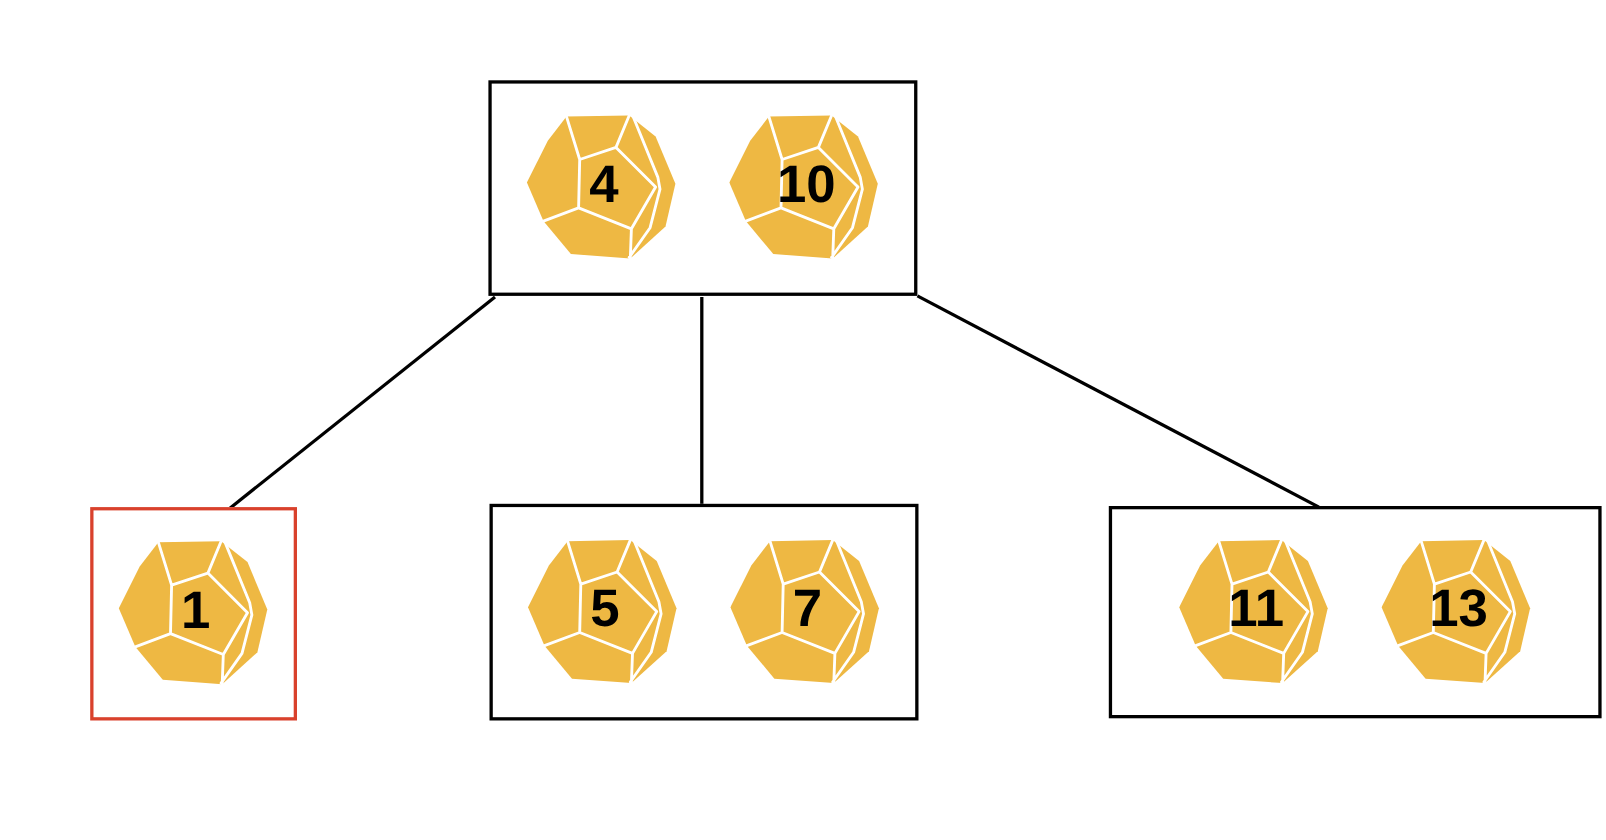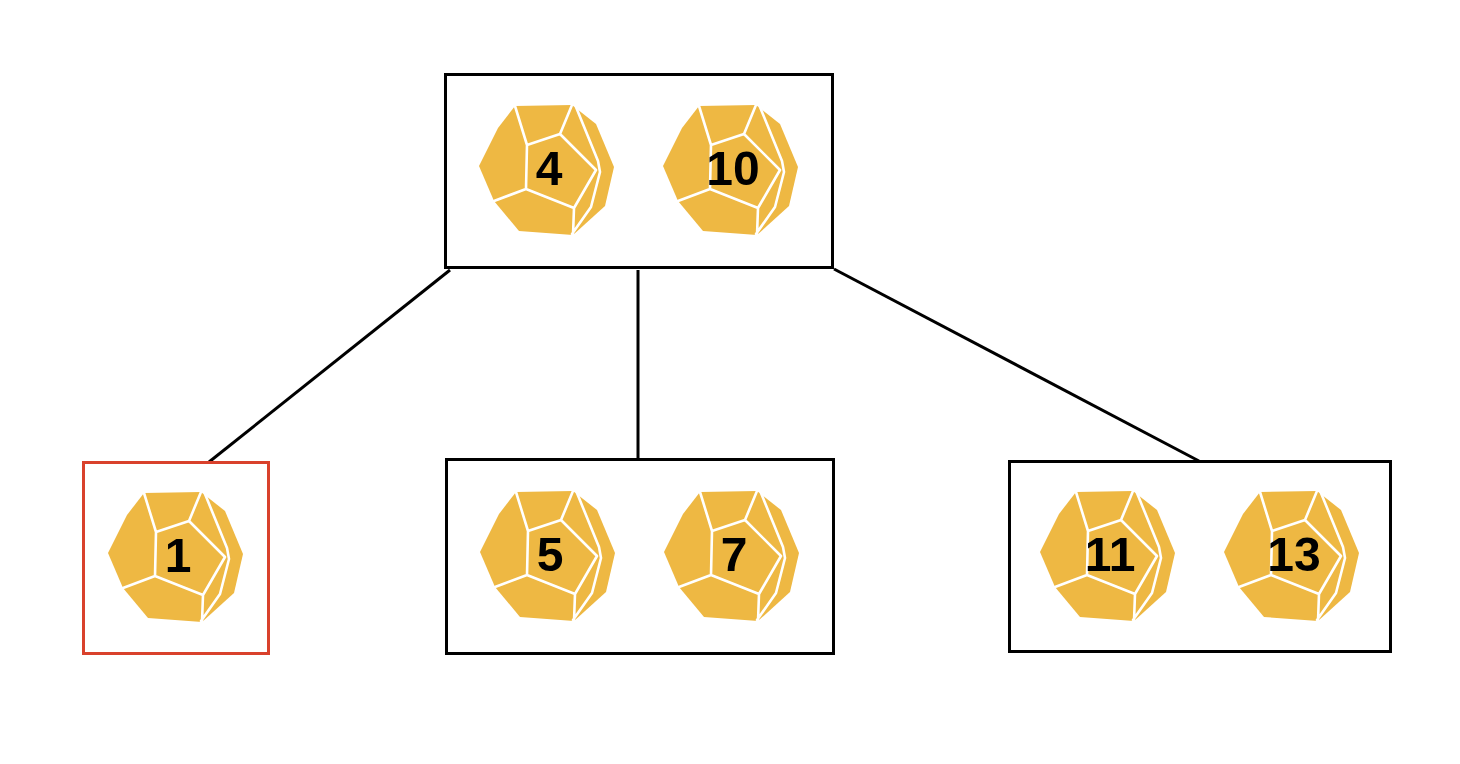--- a/index.html
+++ b/index.html
@@ -43,21 +43,21 @@
     align-items:center;
     justify-content:center;
     gap:48px;
   }
   .node.highlight{
     border-color:var(--highlightBorder);
   }
   .node-root   { left:444px;  top:73px;  width:390px; height:196px; }
   .node-left   { left:82px;   top:461px; width:188px; height:194px; }
   .node-middle { left:445px;  top:458px; width:390px; height:197px; }
-  .node-right  { left:1008px; top:460px; width:384px; height:193px; }
+  .node-right  { left:1008px; top:460px; width:448px; height:193px; }
   .die{
     width:136px;
     height:134px;
     display:block;
   }
   .die-num{
     font-family:"Liberation Sans", sans-serif;
     font-weight:700;
     font-size:48px;
     fill:var(--keyText);

